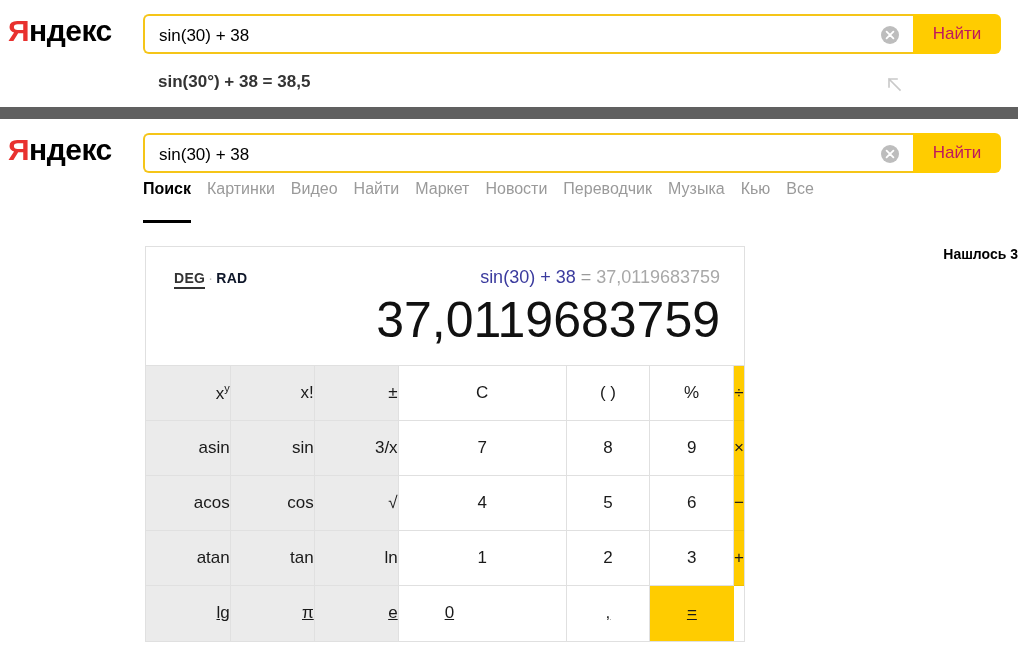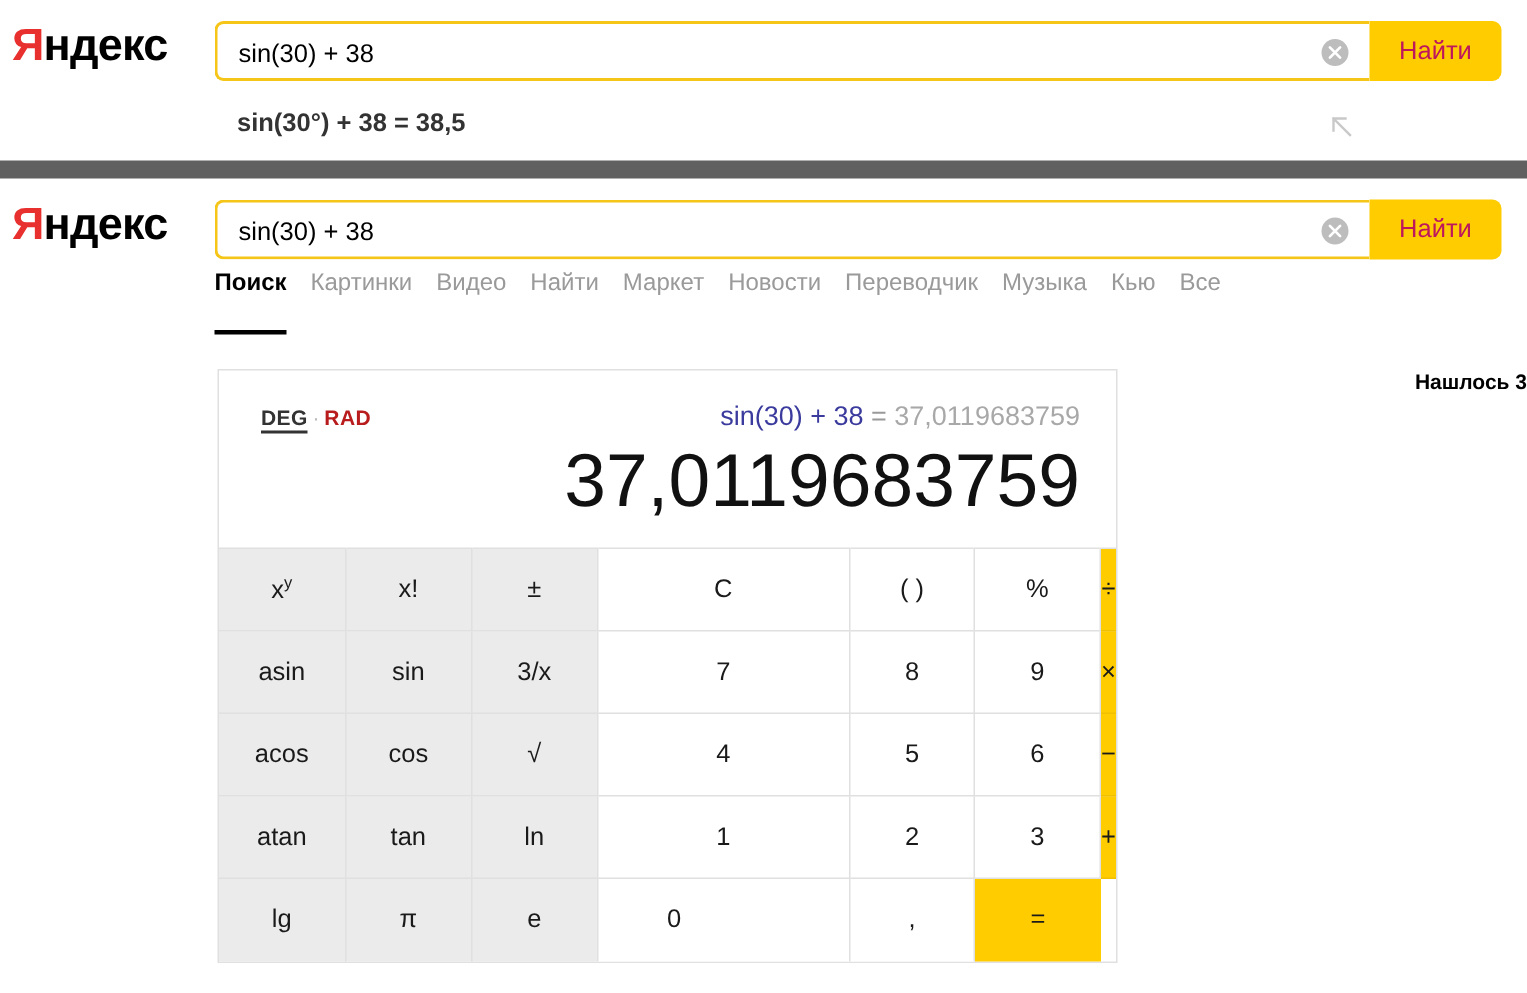--- a/index.html
+++ b/index.html
@@ -210,21 +210,21 @@
     border-bottom: 2px solid #333333;
     padding-bottom: 1px;
     cursor: pointer;
   }
   .mode .dot {
     color: #bbbbbb;
     font-weight: normal;
     padding: 0 3px;
   }
   .mode .rad {
-    color: #b91c1c;
+    color: #0f172a;
     cursor: pointer;
   }
   .expr {
     position: absolute;
     right: 24px;
     top: 20px;
     font-size: 18px;
     white-space: nowrap;
   }
   .expr .formula {
@@ -265,33 +265,35 @@
     color: #1a1a1a;
     border-right: 1px solid #e0e0e0;
     border-bottom: 1px solid #e0e0e0;
     background: #ffffff;
     cursor: pointer;
     width: 14.2857%;
     box-sizing: border-box;
   }
   .key.fn {
     background: #ebebeb;
+    text-align: right;
   }
   .key.op {
     background: #ffcc00;
     border-right: none;
     border-bottom: 1px solid #f0c000;
   }
   .key.wide {
     width: 28.5714%;
     text-align: left;
     padding-left: 46px;
   }
   .krow:last-child .key {
     border-bottom: none;
+    text-decoration: underline;
   }
   .key sup {
     font-size: 11px;
     vertical-align: super;
   }
 </style>
 </head>
 <body>
 
 <div class="header">

